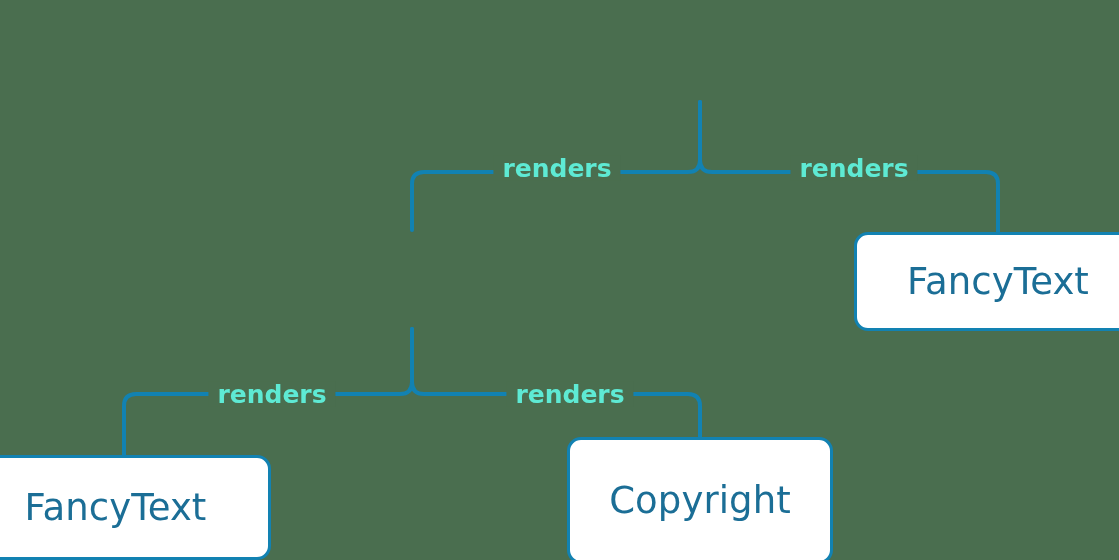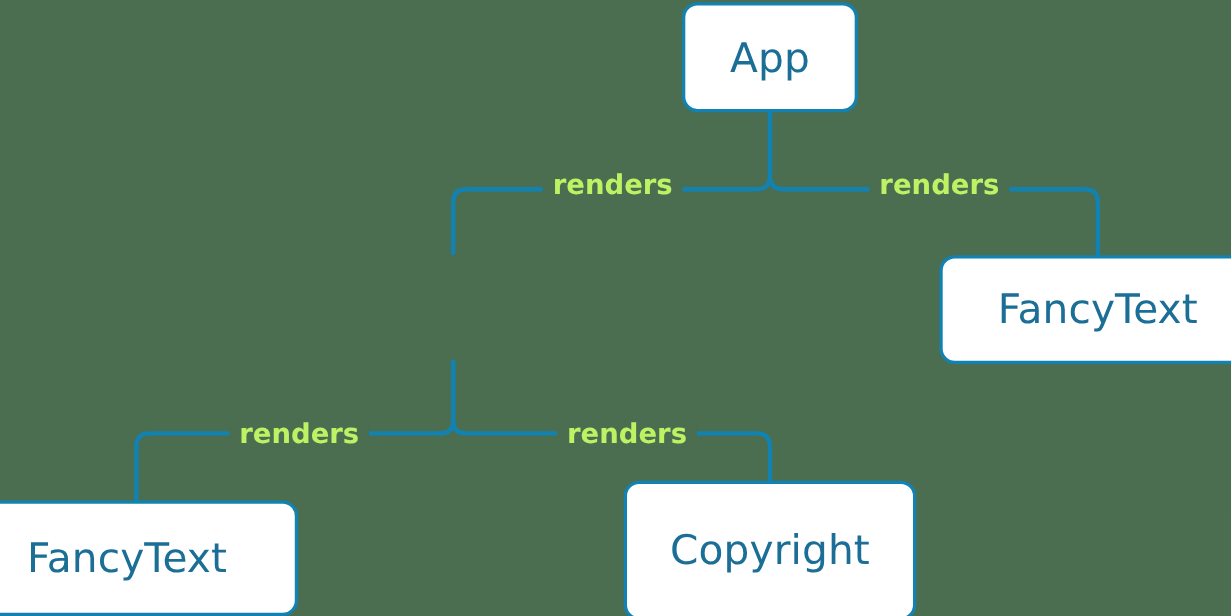--- a/index.html
+++ b/index.html
@@ -43,21 +43,21 @@
   .node-label {
     color: #1b6e96;
     font-size: 37px;
     font-weight: 400;
     letter-spacing: 0.1px;
     line-height: 1;
     white-space: nowrap;
   }
   .edge-label {
     position: absolute;
-    color: #bef264;
+    color: #5eead4;
     font-size: 25px;
     font-weight: 600;
     line-height: 1;
     white-space: nowrap;
     z-index: 4;
     background: #4a6e4f;
     padding: 0 9px;
     transform: translate(-50%, -50%);
   }
 </style>
@@ -71,23 +71,20 @@
     <path class="edge-path" d="M 700 102 L 700 160 Q 700 172 712 172 L 986 172 Q 998 172 998 184 L 998 232"></path>
     <path class="edge-path" d="M 412 329 L 412 382 Q 412 394 400 394 L 136 394 Q 124 394 124 406 L 124 455"></path>
     <path class="edge-path" d="M 412 329 L 412 382 Q 412 394 424 394 L 688 394 Q 700 394 700 406 L 700 455"></path>
   </svg>
 
   <div class="edge-label" style="left:557px; top:168px;">renders</div>
   <div class="edge-label" style="left:854px; top:168px;">renders</div>
   <div class="edge-label" style="left:272px; top:394px;">renders</div>
   <div class="edge-label" style="left:570px; top:394px;">renders</div>
 
-  <div class="node" style="left:620px; top:2px; width:160px; height:100px;">
-    <span class="node-label">App</span>
-  </div>
 
 
   <div class="node" style="left:854px; top:232px; width:288px; height:99px;">
     <span class="node-label">FancyText</span>
   </div>
 
   <div class="node" style="left:-40px; top:455px; width:311px; height:105px;">
     <span class="node-label">FancyText</span>
   </div>
 

